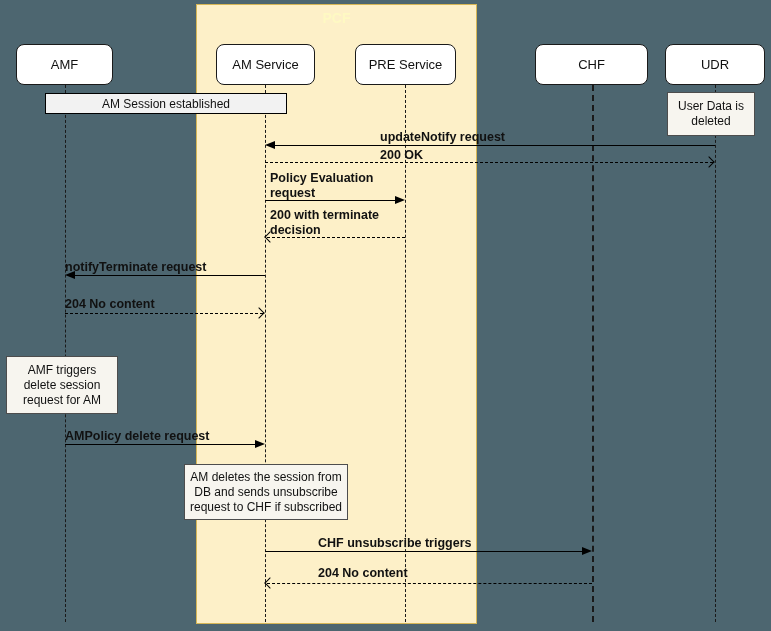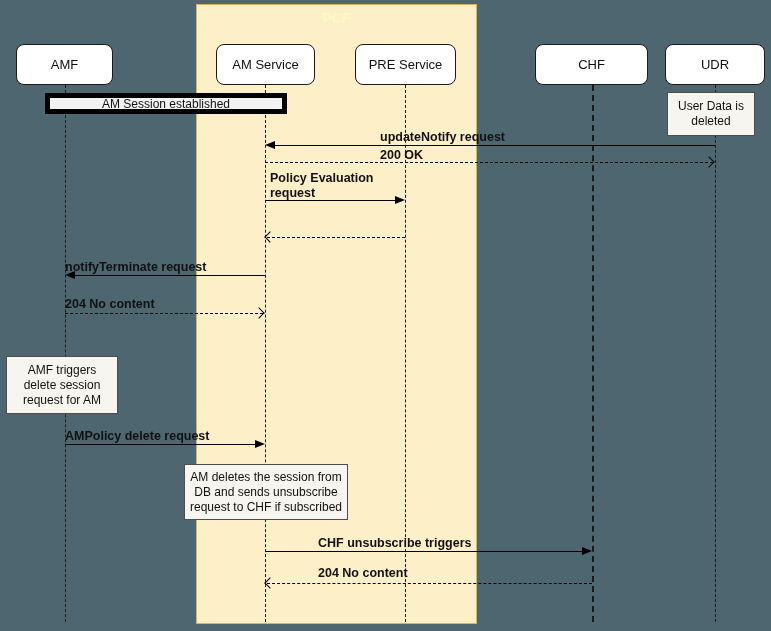--- a/index.html
+++ b/index.html
@@ -53,21 +53,21 @@
     border:1px solid #4d4d4d;
     display:flex;align-items:center;justify-content:center;
     text-align:center;
     font-size:12px;
     line-height:15px;
     padding:2px 3px;
     z-index:6;
   }
   .note.gray{
     background:#F2F2F2;
-    border:5px solid #000000;
+    border:1px solid #000000;
     line-height:18px;
   }
 
   
   .msg-label{
     position:absolute;
     font-size:12.5px;
     font-weight:bold;
     line-height:14.5px;
     z-index:4;
@@ -146,20 +146,21 @@
   <span class="arrow-filled-left" style="left:265px;top:141px;"></span>
 
   <div class="msg-label" style="left:380px;top:148px;width:220px;">200 OK</div>
   <div class="msg-line dashed" style="left:265px;top:162px;width:448px;"></div>
   <span class="arrow-open right" style="left:705px;top:158px;"></span>
 
   <div class="msg-label" style="left:270px;top:171px;width:130px;">Policy Evaluation request</div>
   <div class="msg-line solid" style="left:265px;top:200px;width:131px;"></div>
   <span class="arrow-filled-right" style="left:395px;top:196px;"></span>
 
+  <div class="msg-label" style="left:270px;top:208px;width:130px;">200 with terminate decision</div>
   <div class="msg-line dashed" style="left:267px;top:237px;width:138px;"></div>
   <span class="arrow-open left" style="left:266px;top:233px;"></span>
 
   <div class="msg-label" style="left:65px;top:260px;width:200px;">notifyTerminate request</div>
   <div class="msg-line solid" style="left:74px;top:275px;width:191px;"></div>
   <span class="arrow-filled-left" style="left:65px;top:271px;"></span>
 
   <div class="msg-label" style="left:65px;top:297px;width:200px;">204 No content</div>
   <div class="msg-line dashed" style="left:65px;top:313px;width:198px;"></div>
   <span class="arrow-open right" style="left:255px;top:309px;"></span>

